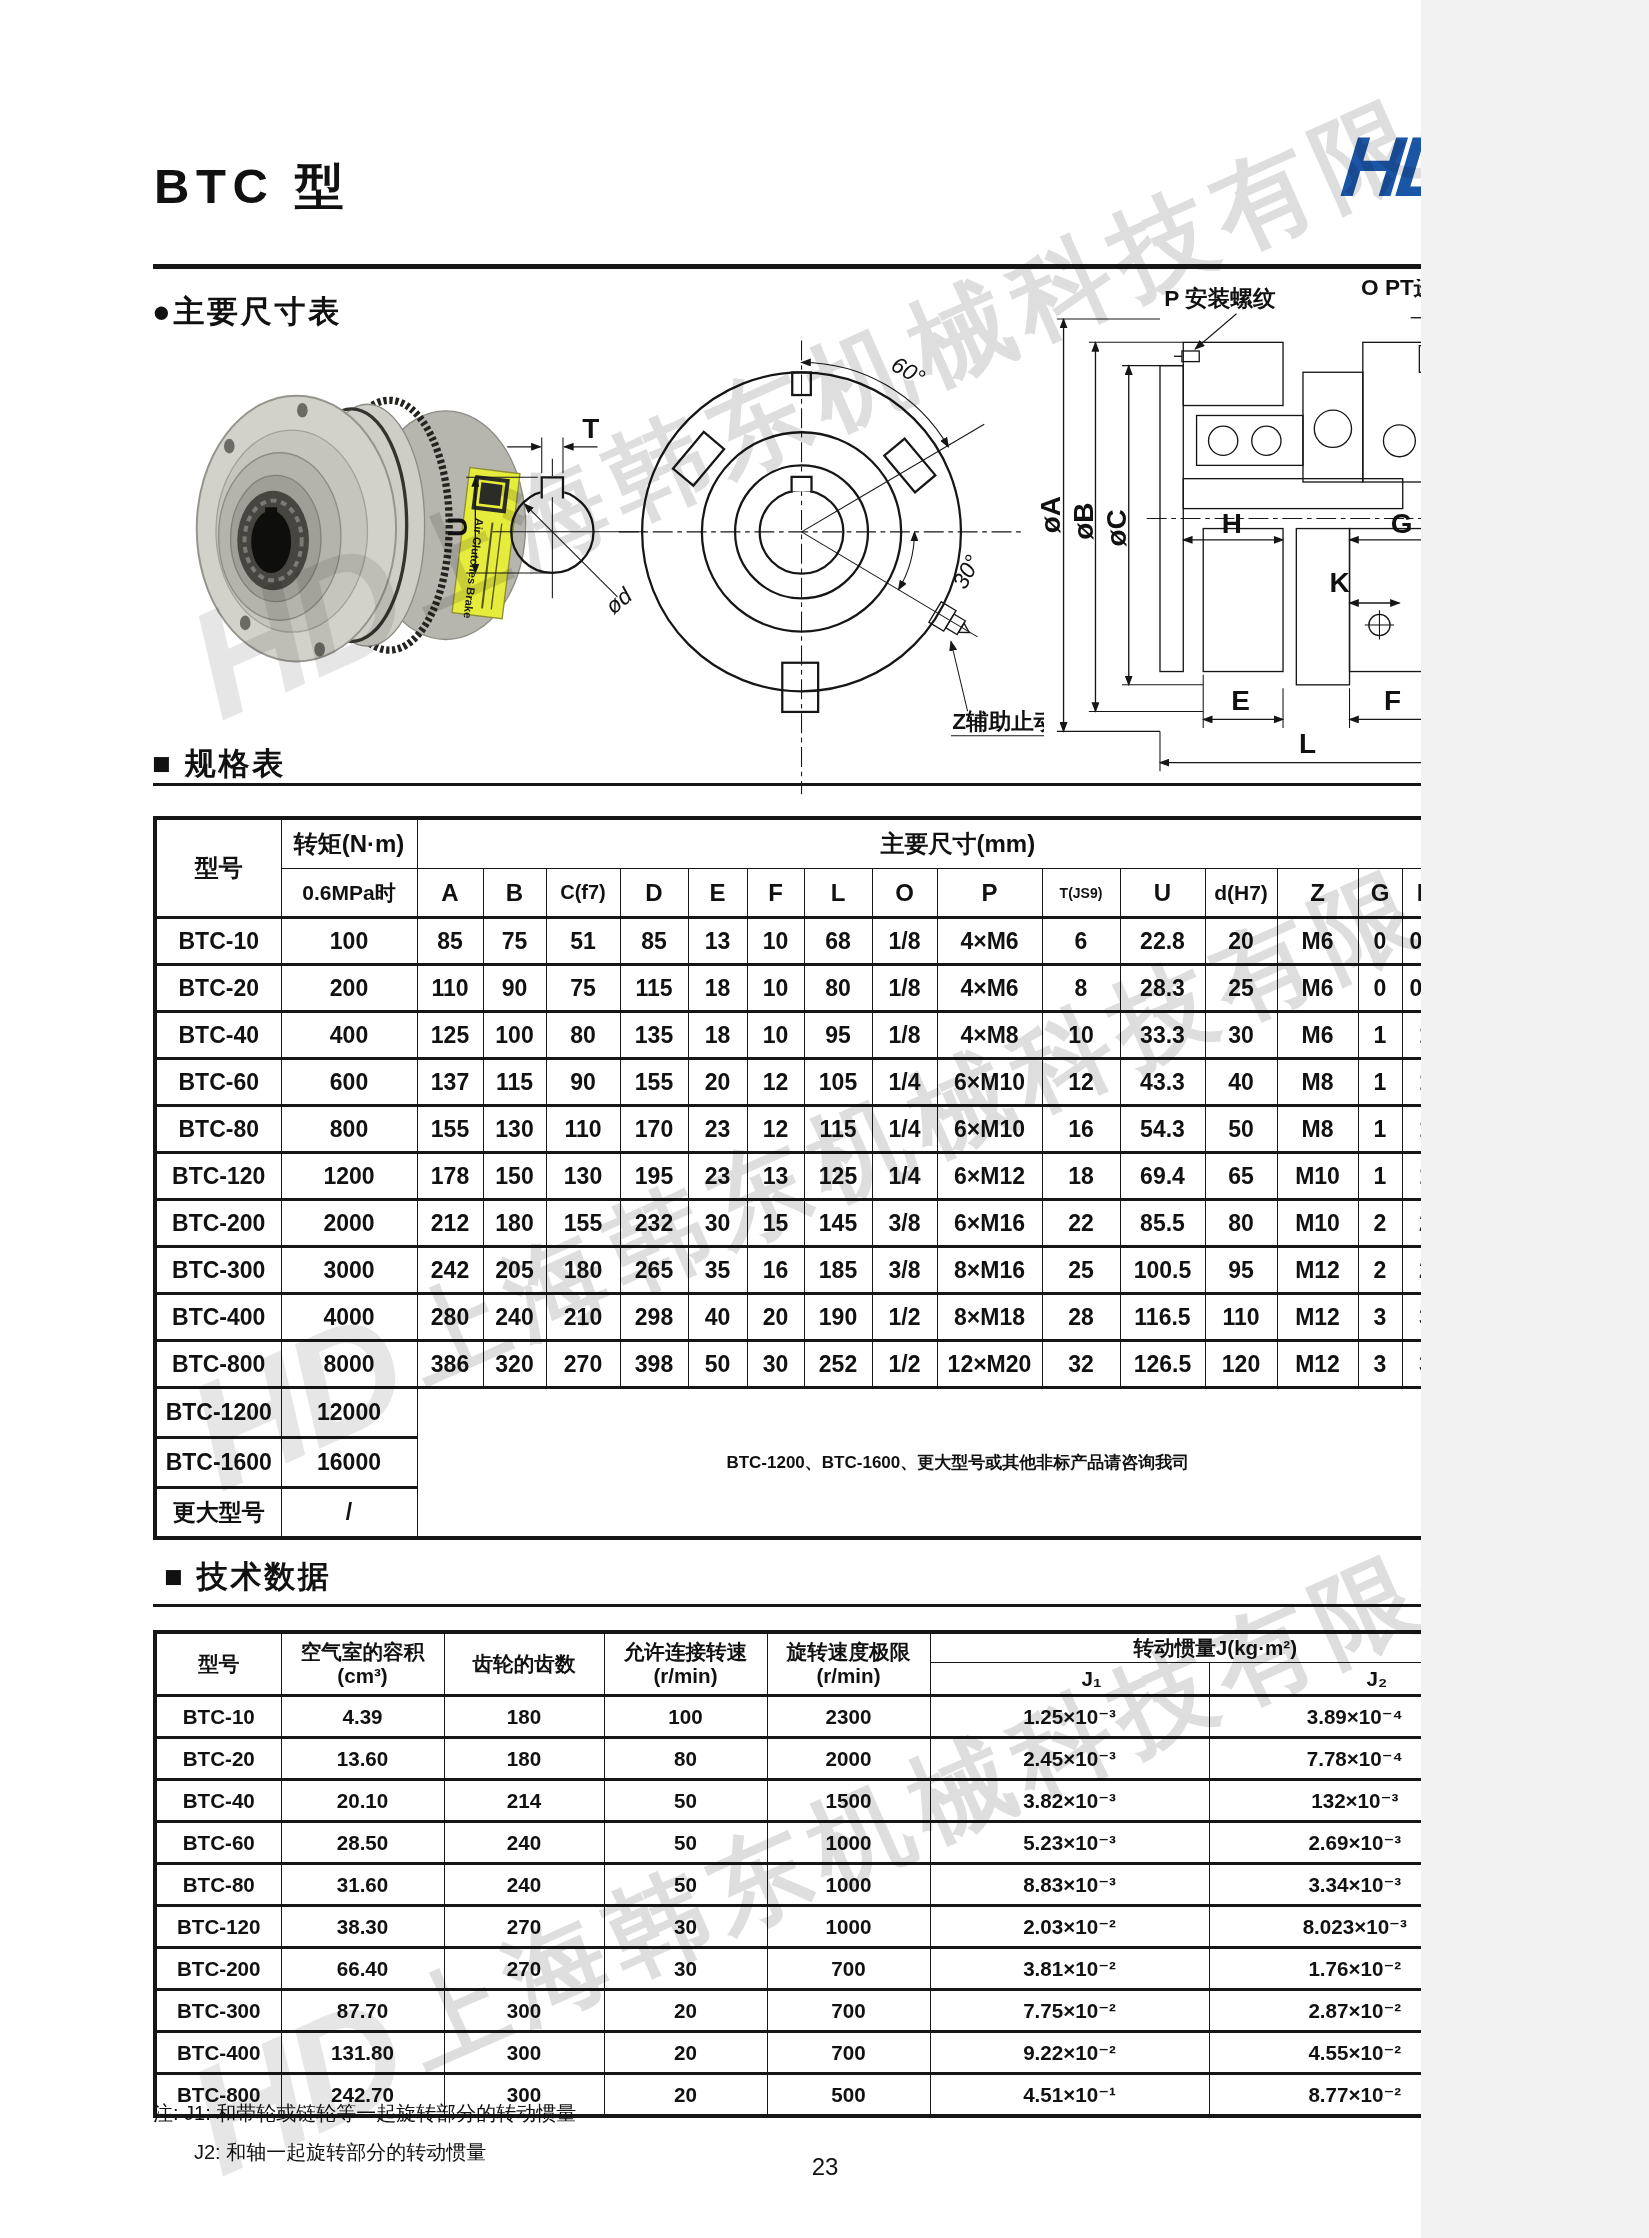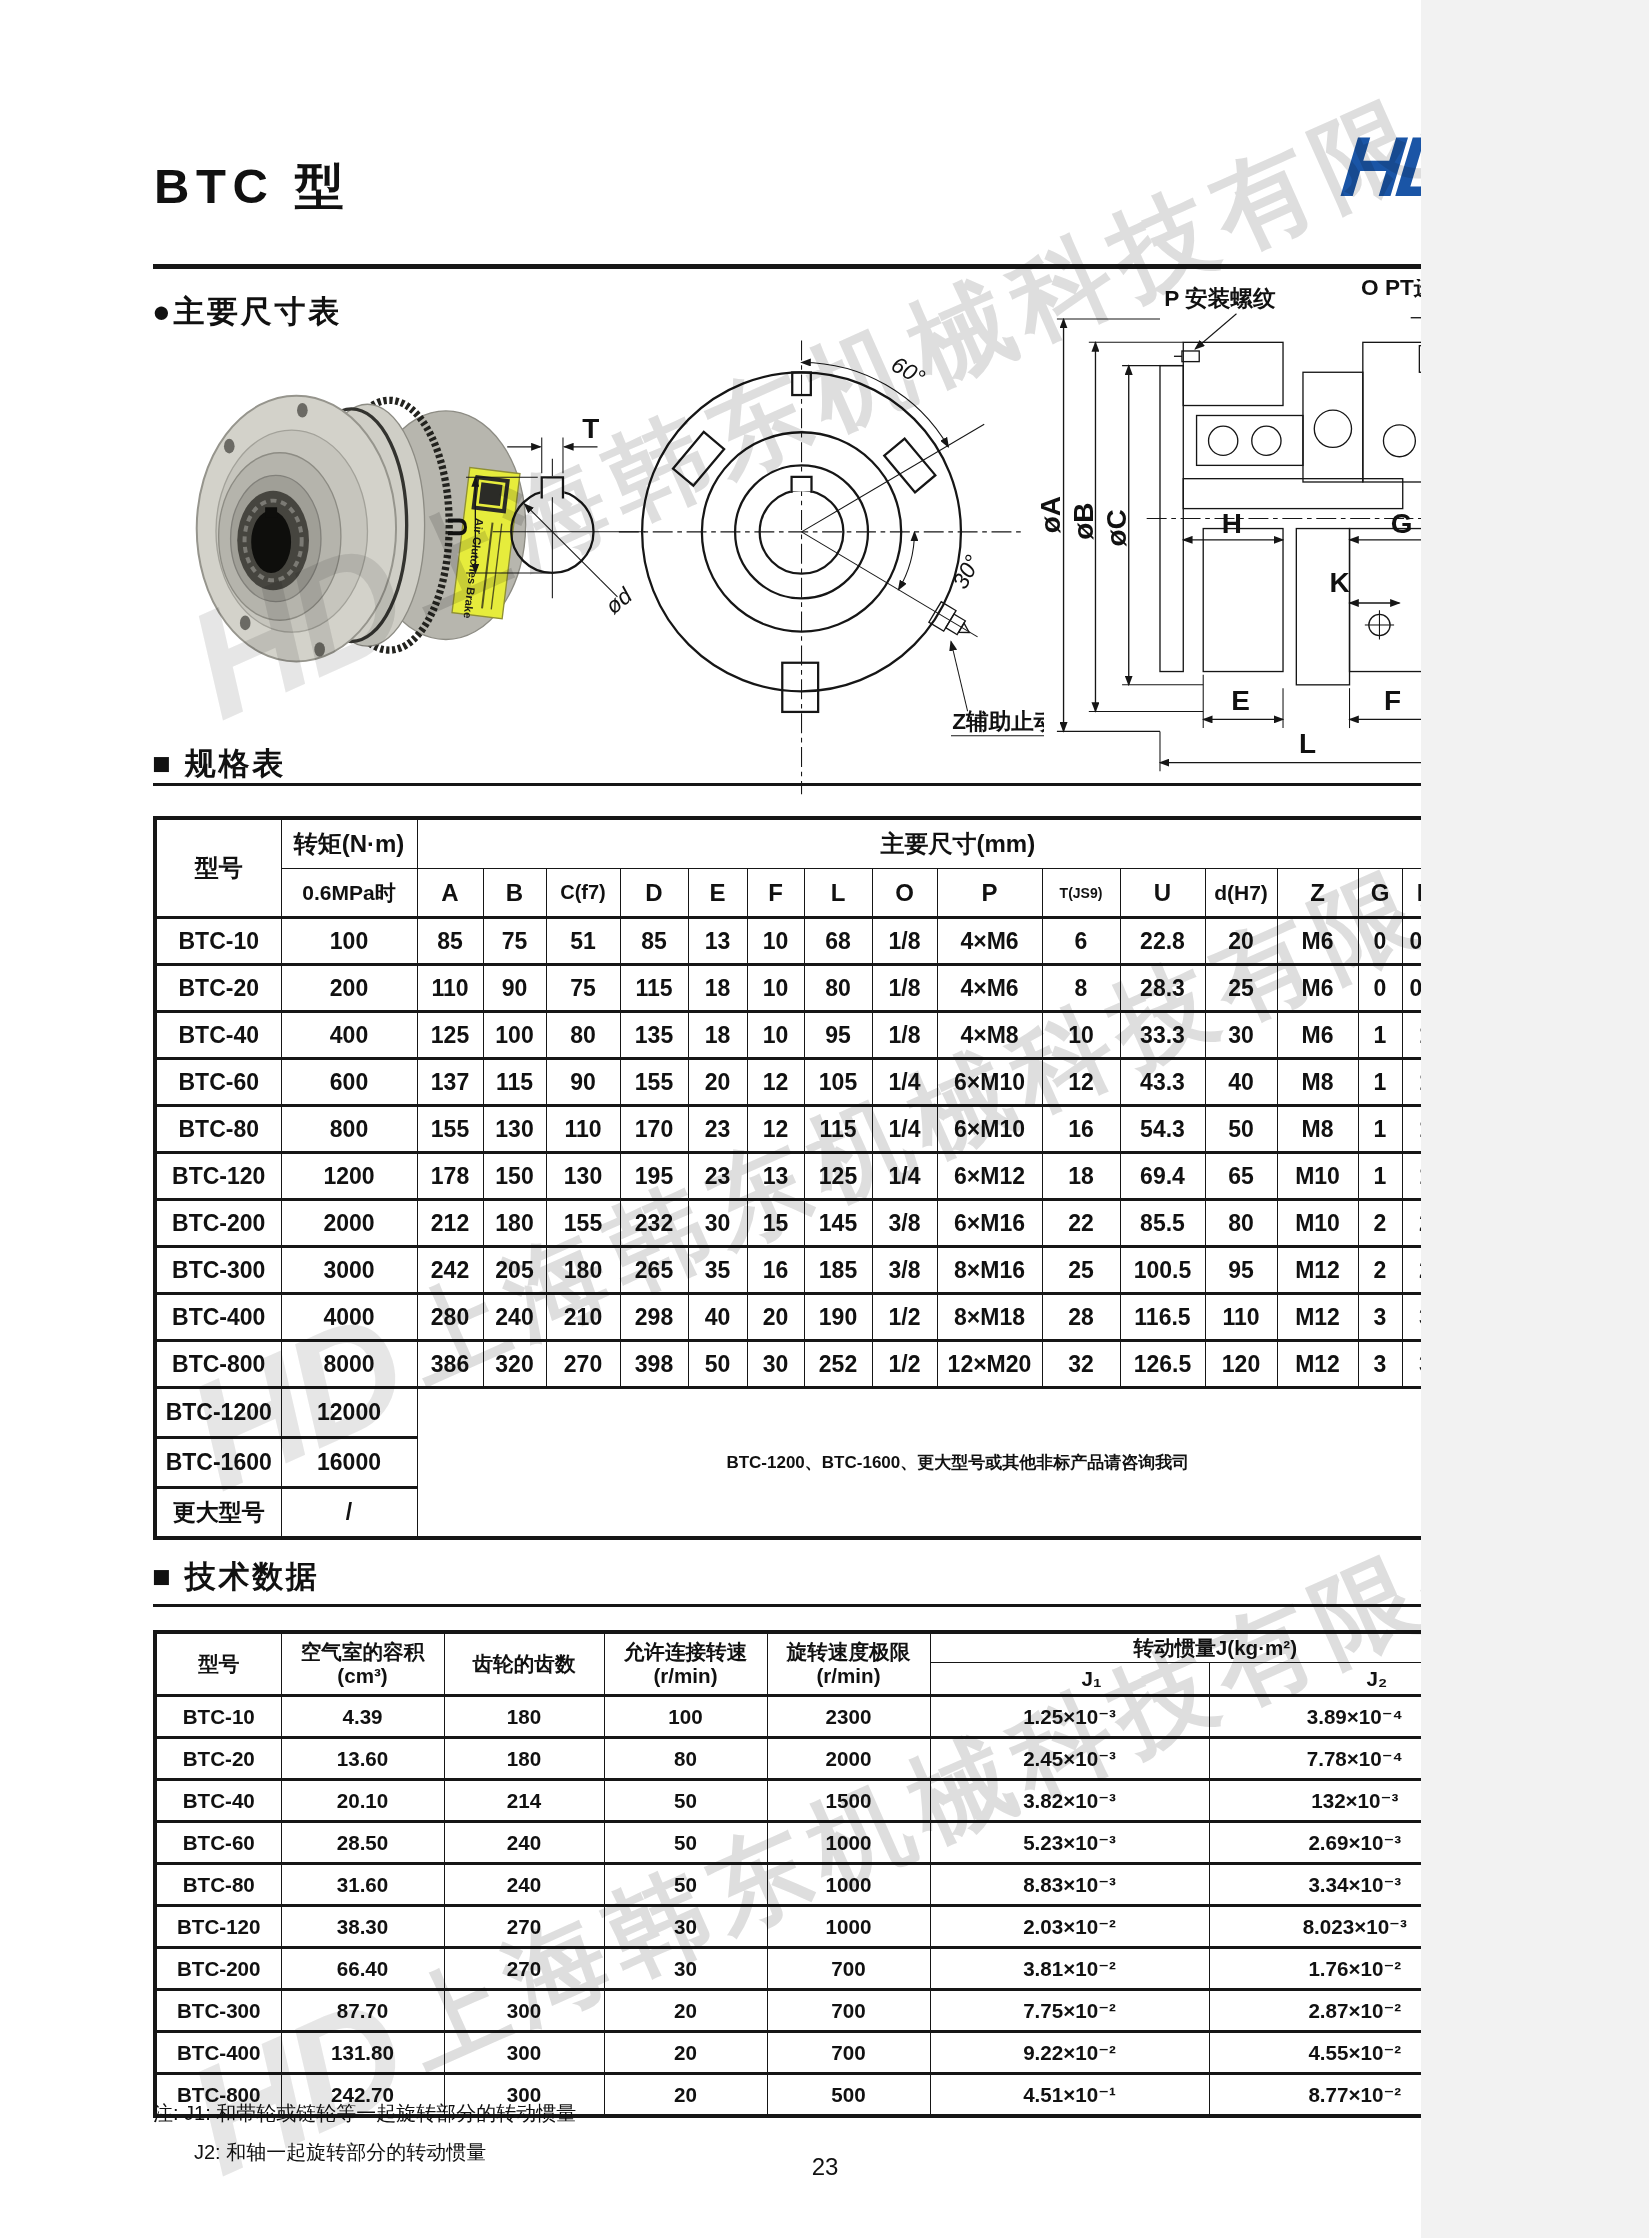--- a/index.html
+++ b/index.html
@@ -9,21 +9,21 @@
   #title{position:absolute;left:154px;top:154px;font-size:49px;font-weight:bold;letter-spacing:6.6px;}
   #title-rule{position:absolute;left:153px;top:264px;width:1356px;height:4.7px;background:#161616;}
   #logo{position:absolute;left:1342px;top:124px;white-space:nowrap;}
   .logo-hd{display:inline-block;font-size:85px;font-weight:bold;font-style:italic;
            color:#1a55a6;letter-spacing:-6.6px;transform:skewX(-6deg);line-height:1;}
   .logo-r{font-size:29px;font-weight:bold;color:#1a55a6;vertical-align:top;position:relative;top:-2.7px;left:5.3px;}
   
   .sec-h{position:absolute;font-size:31px;font-weight:bold;letter-spacing:2.7px;}
   #sec1{left:152px;top:291px;}
   #sec2{left:152px;top:743px;}
-  #sec3{left:152px;top:1556px;}
+  #sec3{left:164px;top:1556px;}
   .sec-rule{position:absolute;left:153px;width:1346px;height:3.3px;background:#161616;}
   #rule2{top:783px;}
   #rule3{top:1604px;}
   
   #drawings{position:absolute;left:153px;top:279px;width:1416px;height:542px;}
   #drawings svg{position:absolute;}
   #svg-photo{left:6.6px;top:110px;}
   #svg-bore{left:293px;top:120px;}
   #svg-front{left:426px;top:0px;}
   #svg-section{left:864px;top:0px;}

